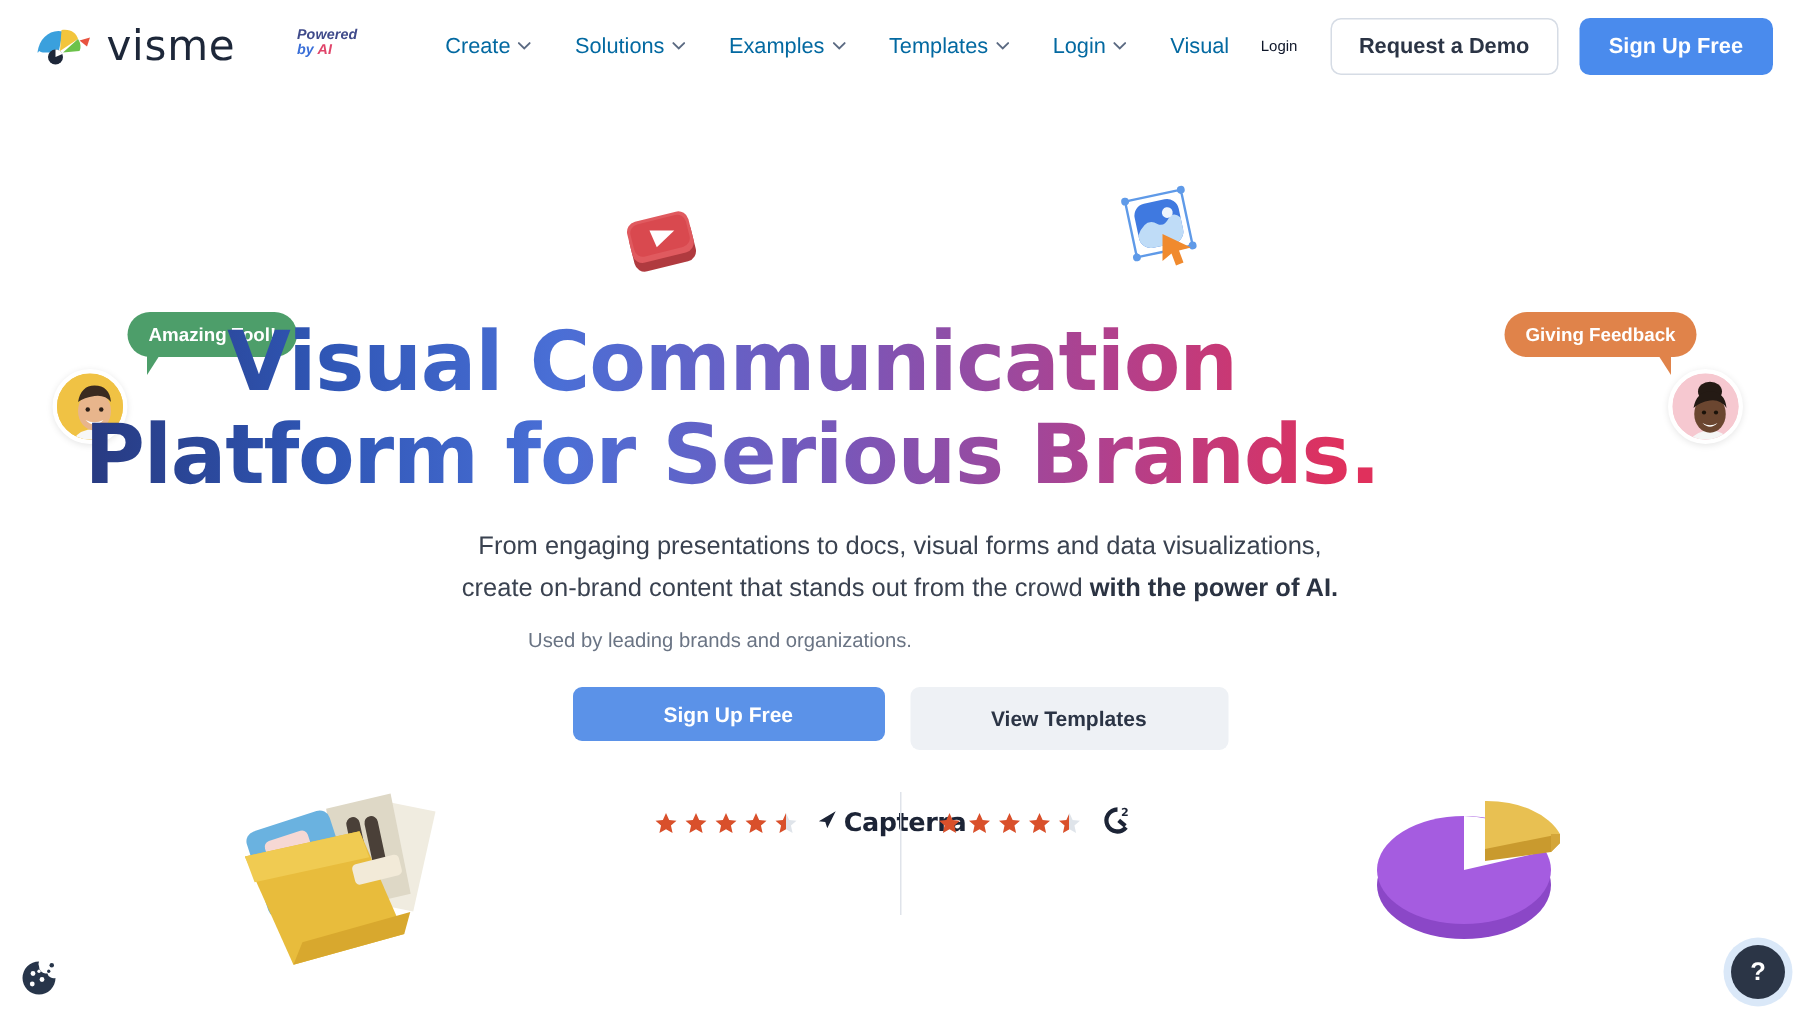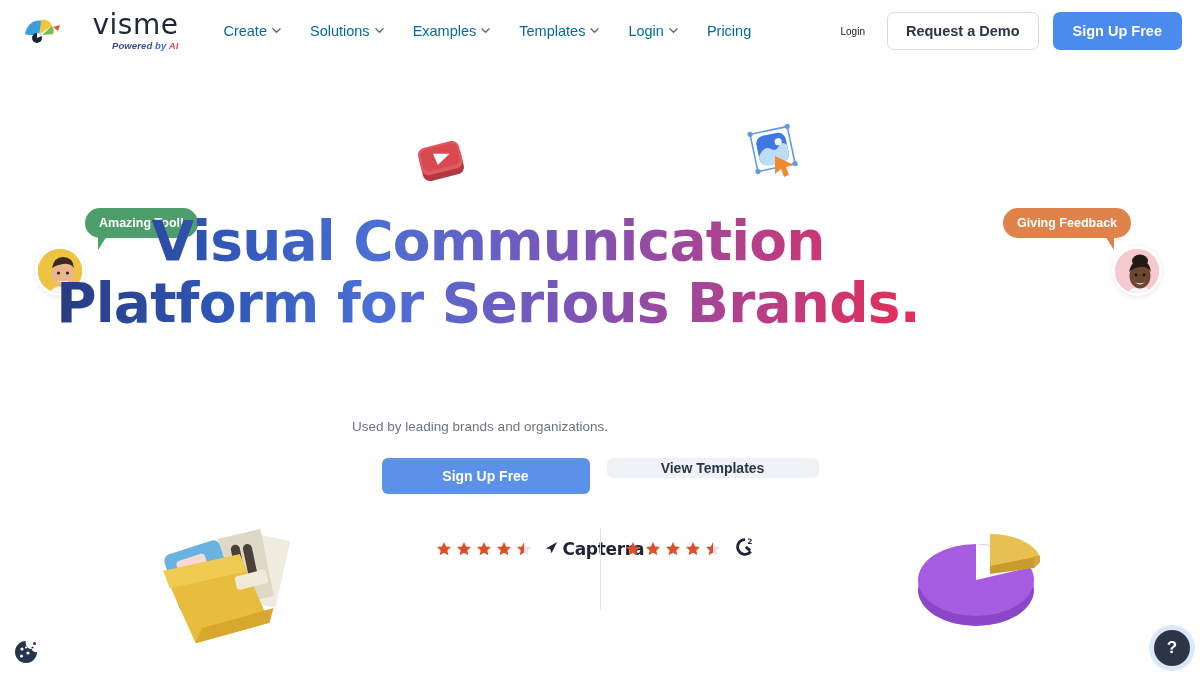--- a/index.html
+++ b/index.html
@@ -14,21 +14,21 @@
   
   .header {
     height: 62px; width: 1200px;
     display: flex; align-items: center;
     padding: 0 18px 0 22px;
     position: relative; z-index: 40;
     background: #fff;
   }
   .logo-wrap { display: flex; align-items: center; gap: 7px; }
   .logo-mark { width: 42px; height: 32px; flex: none; }
-  .logo-text-box { display: flex; flex-direction: column; align-items: flex-end; line-height: 1; }
+  .logo-text-box { display: flex; flex-direction: row; align-items: flex-start; line-height: 1; }
   .logo-word {
     font-size: 28px; font-weight: 500; letter-spacing: 0.5px;
     color: #1d2739; font-family: "DejaVu Sans", sans-serif;
   }
   .logo-tag { font-size: 9.5px; font-style: italic; font-weight: bold; margin-top: 2px; letter-spacing: .1px; margin-left: 41px; }
   .logo-tag .p { color: #3f4a8a; }
   .logo-tag .b { color: #3a6fd8; }
   .logo-tag .a { color: #e0456a; }
 
   .nav { display: flex; align-items: center; margin-left: 32px; gap: 3px; }
@@ -86,21 +86,21 @@
   .cta-row {
     position: absolute; top: 396px; left: 0; width: 1200px;
     display: flex; justify-content: center; gap: 17px;
   }
   .btn-primary {
     width: 208px; height: 36px; border: none; border-radius: 6px;
     background: #5b92e8; color: #fff; font-size: 14px; font-weight: 600;
     cursor: pointer; font-family: "Liberation Sans", sans-serif;
   }
   .btn-secondary {
-    width: 212px; height: 20px; border: none; border-radius: 6px;
+    width: 212px; height: 42px; border: none; border-radius: 6px;
     background: #eef1f5; color: #2b3445; font-size: 14px; font-weight: 600;
     cursor: pointer; font-family: "Liberation Sans", sans-serif;
   }
 
   
   .ratings {
     position: absolute; top: 466px; left: 0; width: 1200px;
     display: flex; justify-content: center; align-items: stretch; gap: 0;
   }
   .rating-cell {
@@ -227,21 +227,21 @@
     </div>
     <div class="nav-item">
       <span>Login</span>
       <span class="chev">
           <svg viewBox="0 0 10 10" width="9" height="9">
             <path d="M1 3 L5 7 L9 3" stroke="#5b6a82" stroke-width="1.4" fill="none" stroke-linecap="round"></path>
           </svg>
         </span>
     </div>
     <div class="nav-item">
-      <span>Pricing</span>
+      <span>Visual</span>
     </div>
   </nav>
 
   <div class="header-right">
     <span class="login-link">Login</span>
     <button class="btn-demo">Request a Demo</button>
     <button class="btn-signup-head">Sign Up Free</button>
   </div>
 </div>
 
@@ -335,20 +335,24 @@
         <path d="M20 33 q5 5 10 0 q-5 3 -10 0" fill="#ffffff"></path>
       </svg>
     </div>
   </div>
 
   <h1 class="headline">
     <span class="l1">Visual Communication</span>
     <span class="l2">Platform for Serious Brands.</span>
   </h1>
 
+  <p class="subhead">
+    <span>From engaging presentations to docs, visual forms and data visualizations,</span><br>
+    <span>create on-brand content that stands out from the crowd </span><b>with the power of AI.</b>
+  </p>
 
   <p class="usedby">Used by leading brands and organizations.</p>
 
   <div class="cta-row">
     <button class="btn-primary">Sign Up Free</button>
     <button class="btn-secondary">View Templates</button>
   </div>
 
   <div class="ratings">
 

